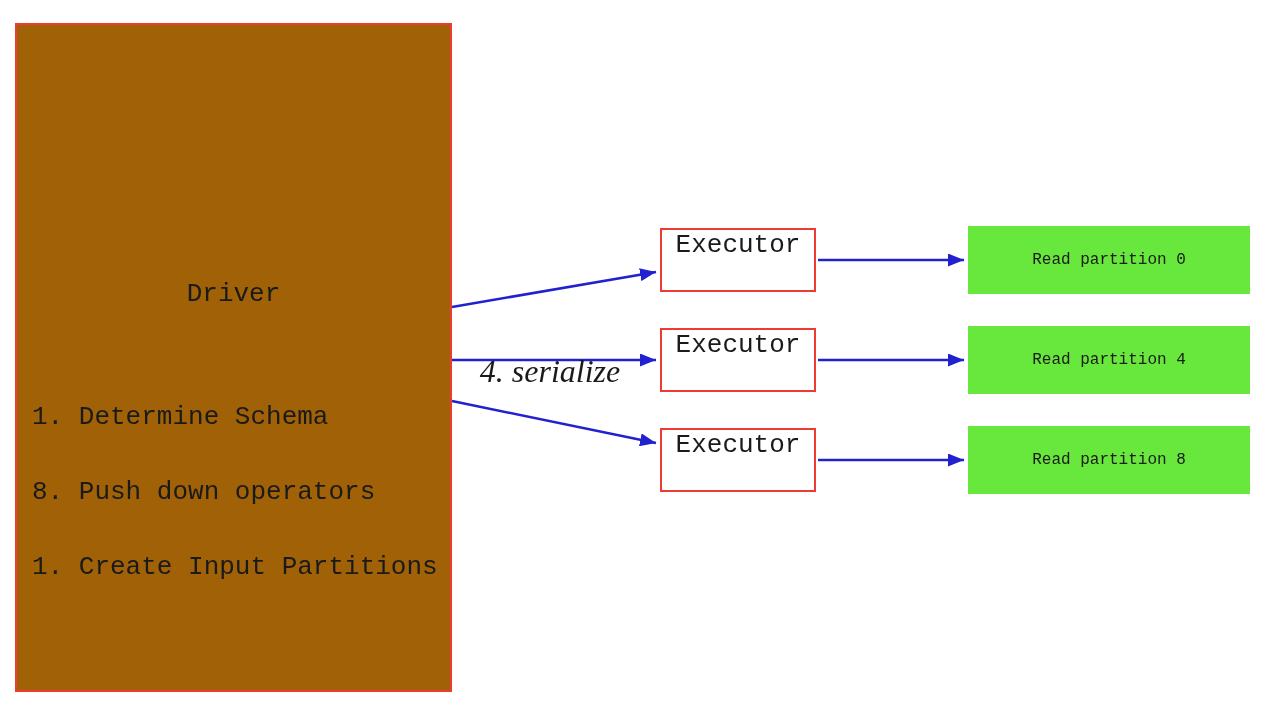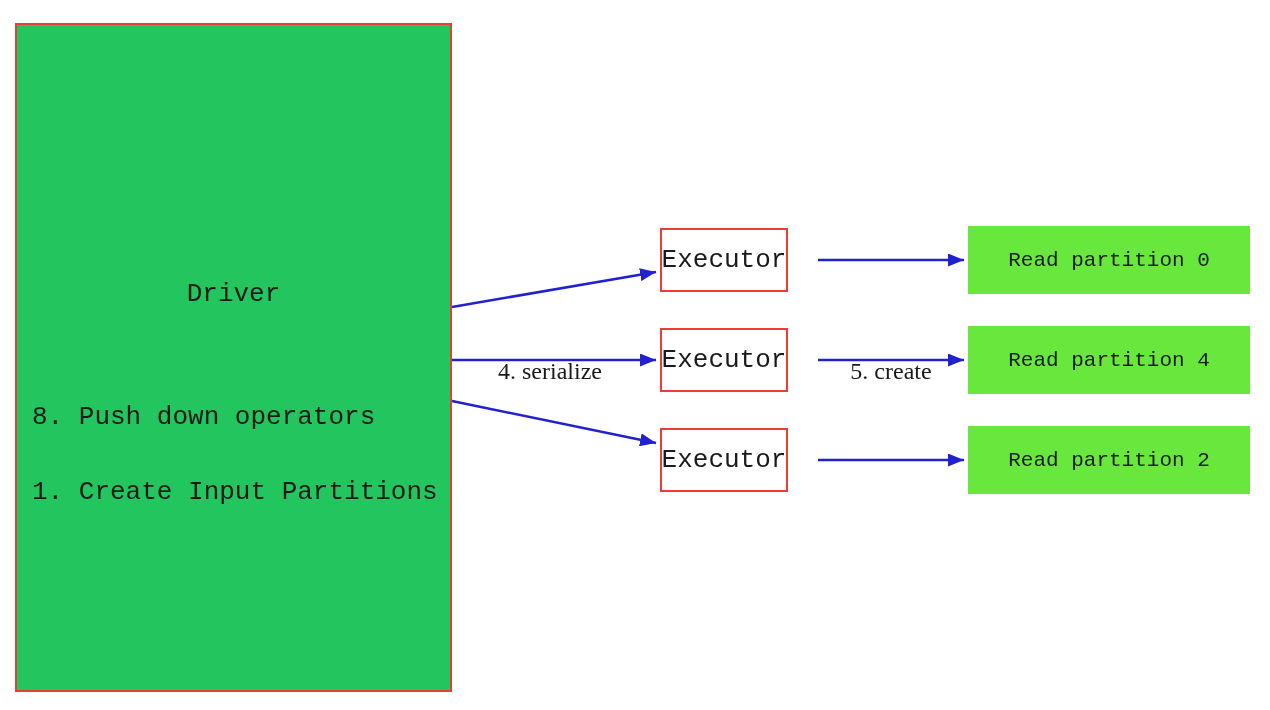--- a/index.html
+++ b/index.html
@@ -33,21 +33,21 @@
   .node {
     position: absolute;
     box-sizing: border-box;
   }
   .driver-box {
     left: 15px;
     top: 23px;
     width: 437px;
     height: 669px;
     border: 2px solid var(--boxline, #ee3c32);
-    background: #22c55e;
+    background: #a16207;
   }
   .driver-title {
     position: absolute;
     left: 0;
     top: 253px;
     width: 100%;
     text-align: center;
     font-size: 26px;
     line-height: 32px;
     white-space: pre;
@@ -55,55 +55,56 @@
   .driver-steps {
     position: absolute;
     left: 15px;
     top: 330px;
     font-size: 26px;
     line-height: 25px;
     white-space: pre;
   }
   .executor-box {
     left: 660px;
-    width: 128px;
+    width: 156px;
     height: 64px;
     border: 2px solid var(--boxline, #ee3c32);
     background: #ffffff;
     display: flex;
-    align-items: center;
+    align-items: flex-start;
     justify-content: center;
     font-size: 26px;
     white-space: pre;
   }
   .exec-0 { top: 228px; }
   .exec-1 { top: 328px; }
   .exec-2 { top: 428px; }
   .partition-box {
     left: 968px;
     width: 282px;
     height: 68px;
     background: var(--partition, #68e73c);
     display: flex;
     align-items: center;
     justify-content: center;
-    font-size: 21px;
+    font-size: 16px;
     white-space: pre;
   }
   .part-0 { top: 226px; }
   .part-1 { top: 326px; }
   .part-2 { top: 426px; }
   .edge-label {
     position: absolute;
     font-family: "Liberation Serif", "DejaVu Serif", serif;
-    font-size: 24px;
+    font-size: 32px;
     line-height: 26px;
     text-align: center;
     white-space: pre;
     color: var(--text, #1a1a1a);
+    font-style: italic;
   }
   .label-serialize {
     left: 444px;
     top: 306px;
     width: 212px;
   }
   .label-reader {
     left: 801px;
     top: 306px;
     width: 180px;
@@ -124,20 +125,21 @@
     <line x1="452" y1="360" x2="656" y2="360" marker-end="url(#ah)"></line>
     <line x1="452" y1="401" x2="656" y2="443" marker-end="url(#ah)"></line>
     <line x1="818" y1="260" x2="964" y2="260" marker-end="url(#ah)"></line>
     <line x1="818" y1="360" x2="964" y2="360" marker-end="url(#ah)"></line>
     <line x1="818" y1="460" x2="964" y2="460" marker-end="url(#ah)"></line>
   </svg>
 
   <div class="node driver-box">
     <div class="driver-title">Driver</div>
     <div class="driver-steps">
+      <div>1. Determine Schema</div>
       <div>8. Push down operators</div>
       <div>1. Create Input Partitions</div>
     </div>
   </div>
 
   <div class="node executor-box exec-0">
     <span>Executor</span>
   </div>
   <div class="node executor-box exec-1">
     <span>Executor</span>
@@ -146,23 +148,22 @@
     <span>Executor</span>
   </div>
 
   <div class="node partition-box part-0">
     <span>Read partition 0</span>
   </div>
   <div class="node partition-box part-1">
     <span>Read partition 4</span>
   </div>
   <div class="node partition-box part-2">
-    <span>Read partition 2</span>
+    <span>Read partition 8</span>
   </div>
 
   <div class="edge-label label-serialize">
     <div>4. serialize</div>
   </div>
   <div class="edge-label label-reader">
-    <div>5. create</div>
   </div>
 
 </div>
 
 </body></html>

